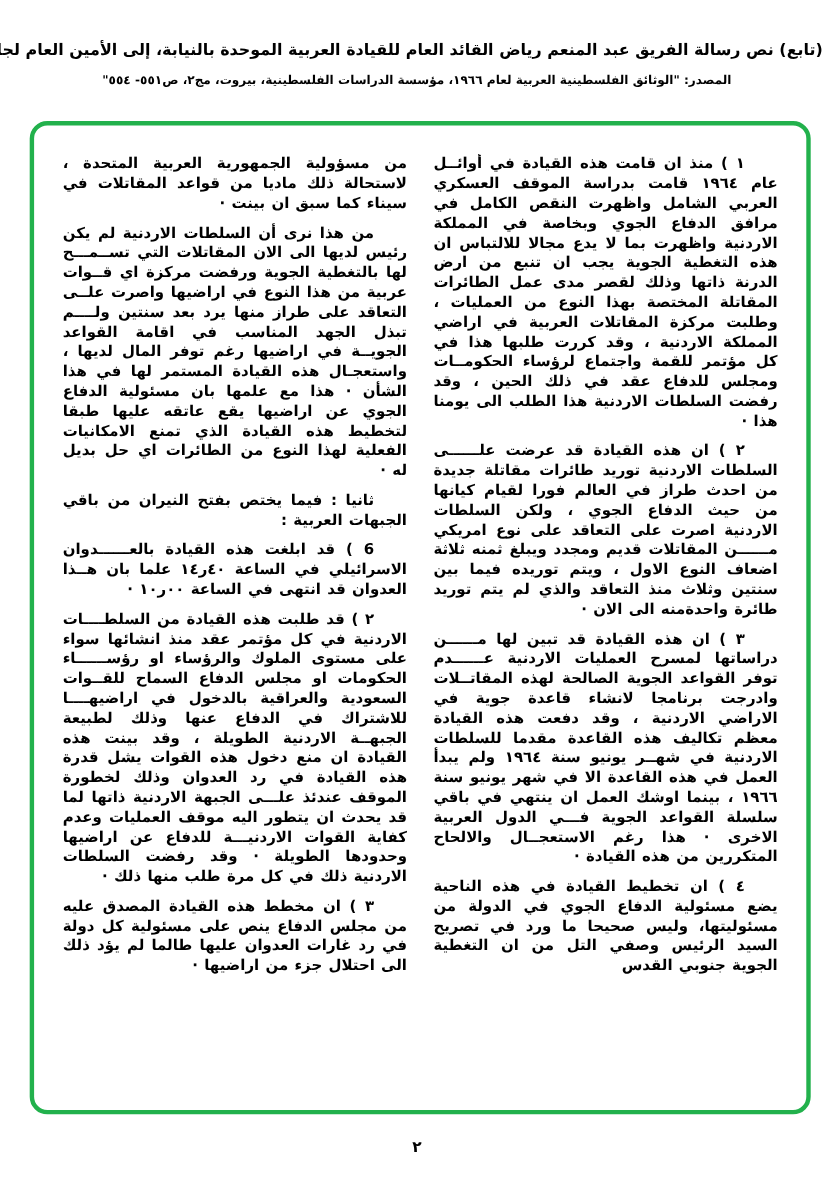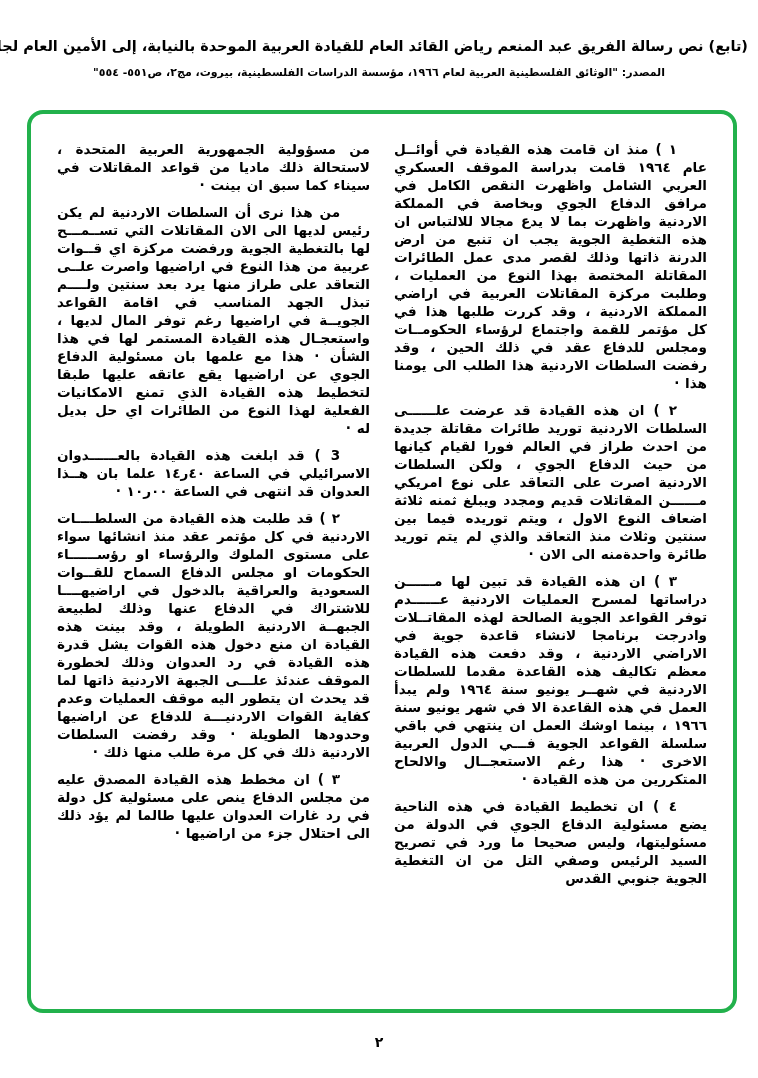--- a/index.html
+++ b/index.html
@@ -91,21 +91,22 @@
     <div class="col">
       <p>١ ) منذ ان قامت هذه القيادة في أوائــل عام ١٩٦٤ قامت بدراسة الموقف العسكري العربي الشامل واظهرت النقص الكامل في مرافق الدفاع الجوي وبخاصة في المملكة الاردنية واظهرت بما لا يدع مجالا للالتباس ان هذه التغطية الجوية يجب ان تنبع من ارض الدرنة ذاتها وذلك لقصر مدى عمل الطائرات المقاتلة المختصة بهذا النوع من العمليات ، وطلبت مركزة المقاتلات العربية في اراضي المملكة الاردنية ، وقد كررت طلبها هذا في كل مؤتمر للقمة واجتماع لرؤساء الحكومــات ومجلس للدفاع عقد في ذلك الحين ، وقد رفضت السلطات الاردنية هذا الطلب الى يومنا هذا ·</p>
       <p>٢ ) ان هذه القيادة قد عرضت علــــــى السلطات الاردنية توريد طائرات مقاتلة جديدة من احدث طراز في العالم فورا لقيام كيانها من حيث الدفاع الجوي ، ولكن السلطات الاردنية اصرت على التعاقد على نوع امريكي مــــــن المقاتلات قديم ومجدد ويبلغ ثمنه ثلاثة اضعاف النوع الاول ، ويتم توريده فيما بين سنتين وثلاث منذ التعاقد والذي لم يتم توريد طائرة واحدةمنه الى الان ·</p>
       <p>٣ ) ان هذه القيادة قد تبين لها مــــــن دراساتها لمسرح العمليات الاردنية عــــــدم توفر القواعد الجوية الصالحة لهذه المقاتــلات وادرجت برنامجا لانشاء قاعدة جوية في الاراضي الاردنية ، وقد دفعت هذه القيادة معظم تكاليف هذه القاعدة مقدما للسلطات الاردنية في شهــر يونيو سنة ١٩٦٤ ولم يبدأ العمل في هذه القاعدة الا في شهر يونيو سنة ١٩٦٦ ، بينما اوشك العمل ان ينتهي في باقي سلسلة القواعد الجوية فـــي الدول العربية الاخرى · هذا رغم الاستعجــال والالحاح المتكررين من هذه القيادة ·</p>
       <p>٤ ) ان تخطيط القيادة في هذه الناحية يضع مسئولية الدفاع الجوي في الدولة من مسئوليتها، وليس صحيحا ما ورد في تصريح السيد الرئيس وصفي التل من ان التغطية الجوية جنوبي القدس</p>
     </div>
 
     <div class="col">
       <p class="flush">من مسؤولية الجمهورية العربية المتحدة ، لاستحالة ذلك ماديا من قواعد المقاتلات في سيناء كما سبق ان بينت ·</p>
       <p>من هذا نرى أن السلطات الاردنية لم يكن رئيس لديها الى الان المقاتلات التي تســمـــح لها بالتغطية الجوية ورفضت مركزة اي قــوات عربية من هذا النوع في اراضيها واصرت علــى التعاقد على طراز منها يرد بعد سنتين ولــــم تبذل الجهد المناسب في اقامة القواعد الجويــة في اراضيها رغم توفر المال لديها ، واستعجـال هذه القيادة المستمر لها في هذا الشأن · هذا مع علمها بان مسئولية الدفاع الجوي عن اراضيها يقع عاتقه عليها طبقا لتخطيط هذه القيادة الذي تمنع الامكانيات الفعلية لهذا النوع من الطائرات اي حل بديل له ·</p>
-      <p>3 ) قد ابلغت هذه القيادة بالعــــــدوان الاسرائيلي في الساعة ٤٠ر١٤ علما بان هــذا العدوان قد انتهى في الساعة ٠٠ر١٠ ·</p>
+      <p>ثانيا : فيما يختص بفتح النيران من باقي الجبهات العربية :</p>
+      <p>6 ) قد ابلغت هذه القيادة بالعــــــدوان الاسرائيلي في الساعة ٤٠ر١٤ علما بان هــذا العدوان قد انتهى في الساعة ٠٠ر١٠ ·</p>
       <p>٢ ) قد طلبت هذه القيادة من السلطــــات الاردنية في كل مؤتمر عقد منذ انشائها سواء على مستوى الملوك والرؤساء او رؤســــــاء الحكومات او مجلس الدفاع السماح للقــوات السعودية والعراقية بالدخول في اراضيهــــا للاشتراك في الدفاع عنها وذلك لطبيعة الجبهــة الاردنية الطويلة ، وقد بينت هذه القيادة ان منع دخول هذه القوات يشل قدرة هذه القيادة في رد العدوان وذلك لخطورة الموقف عندئذ علـــى الجبهة الاردنية ذاتها لما قد يحدث ان يتطور اليه موقف العمليات وعدم كفاية القوات الاردنيـــة للدفاع عن اراضيها وحدودها الطويلة · وقد رفضت السلطات الاردنية ذلك في كل مرة طلب منها ذلك ·</p>
       <p>٣ ) ان مخطط هذه القيادة المصدق عليه من مجلس الدفاع ينص على مسئولية كل دولة في رد غارات العدوان عليها طالما لم يؤد ذلك الى احتلال جزء من اراضيها ·</p>
     </div>
 
   </div>
 </div>
 
 <div class="page-footer">
   <span class="page-number">٢</span>
 </div>

